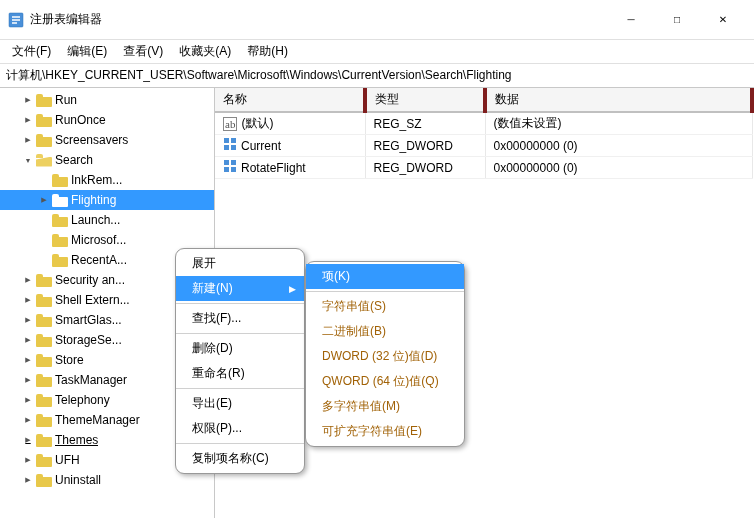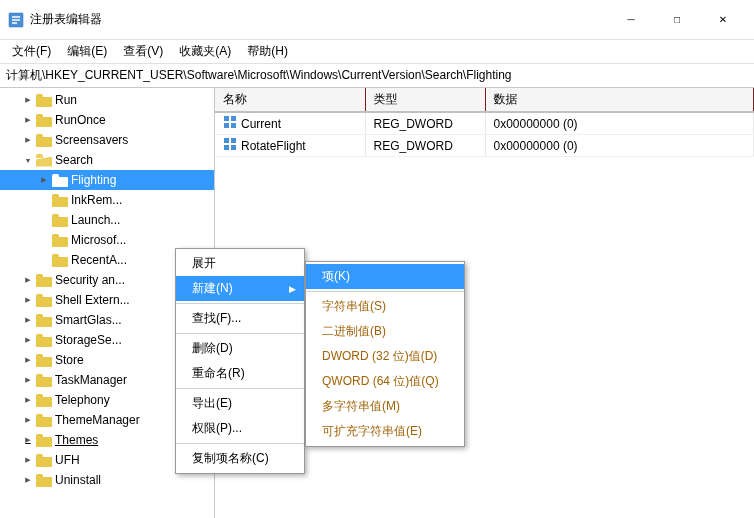--- a/index.html
+++ b/index.html
@@ -206,21 +206,21 @@
     }
 
     
     .reg-table {
       width: 100%;
       border-collapse: collapse;
       font-size: 12px;
     }
     .reg-table th {
       background: #f5f5f5;
-      border-right: 1px solid #7f1d1d;
+      border-right: 4px solid #7f1d1d;
       border-bottom: 2px solid #c0c0c0;
       padding: 3px 8px;
       text-align: left;
       font-weight: normal;
       white-space: nowrap;
     }
     .reg-table td {
       border-right: 1px solid #e8e8e8;
       border-bottom: 1px solid #f0f0f0;
       padding: 2px 8px;
@@ -293,21 +293,21 @@
 
     
     .menu-overlay {
       position: absolute;
       top: 80px;
       left: 0;
       width: 754px;
       height: 438px;
       pointer-events: none;
     }
-    .menu-overlay > * { pointer-events: auto; }
+    .menu-overlay > * { pointer-events: auto; border-radius: 9px; }
   </style>
 </head>
 <body>
 
 <div class="title-bar">
   <div class="title-bar-icon">
     <svg width="16" height="16" viewBox="0 0 16 16">
       <rect x="1" y="1" width="14" height="14" rx="1" fill="#4a90d9" stroke="#2a70b9" stroke-width="0.5"></rect>
       <line x1="4" y1="5" x2="12" y2="5" stroke="white" stroke-width="1.5"></line>
       <line x1="4" y1="8" x2="12" y2="8" stroke="white" stroke-width="1.5"></line>
@@ -363,34 +363,34 @@
     </div>
 
     <div class="tree-item" style="padding-left: 20px;">
       <span class="tree-expand expanded"></span>
       <span class="tree-icon">
           <div class="folder-icon-open"></div>
         </span>
       <span class="tree-label">Search</span>
     </div>
 
-    <div class="tree-item selected" style="padding-left: 36px;">
-      <span class="tree-expand collapsed"></span>
-      <span class="tree-icon">
-          <div class="folder-icon" style="filter:brightness(0) invert(1);"></div>
-        </span>
-      <span class="tree-label">Flighting</span>
-    </div>
-
     <div class="tree-item" style="padding-left: 36px;">
       <span class="tree-expand none"></span>
       <span class="tree-icon">
           <div class="folder-icon"></div>
         </span>
       <span class="tree-label">InkRem...</span>
+    </div>
+
+    <div class="tree-item selected" style="padding-left: 36px;">
+      <span class="tree-expand collapsed"></span>
+      <span class="tree-icon">
+          <div class="folder-icon" style="filter:brightness(0) invert(1);"></div>
+        </span>
+      <span class="tree-label">Flighting</span>
     </div>
 
     <div class="tree-item" style="padding-left: 36px;">
       <span class="tree-expand none"></span>
       <span class="tree-icon">
           <div class="folder-icon"></div>
         </span>
       <span class="tree-label">Launch...</span>
     </div>
 
@@ -504,20 +504,30 @@
   <div class="right-panel">
     <table class="reg-table">
       <thead>
         <tr>
           <th style="width:150px;">名称</th>
           <th style="width:120px;">类型</th>
           <th>数据</th>
         </tr>
       </thead>
       <tbody>
+        <tr>
+          <td>
+            <span class="reg-row-icon">
+              <span style="font-size:11px;color:#555;border:1px solid #888;padding:0 1px;font-family:serif;">ab</span>
+              <span>(默认)</span>
+            </span>
+          </td>
+          <td>REG_SZ</td>
+          <td>(数值未设置)</td>
+        </tr>
         <tr>
           <td>
             <span class="reg-row-icon">
               <span>
                 <svg width="14" height="14" viewBox="0 0 14 14">
                     <rect x="1" y="1" width="5" height="5" fill="#4a90d9"></rect>
                     <rect x="8" y="1" width="5" height="5" fill="#4a90d9"></rect>
                     <rect x="1" y="8" width="5" height="5" fill="#4a90d9"></rect>
                     <rect x="8" y="8" width="5" height="5" fill="#4a90d9"></rect>
                   </svg>

